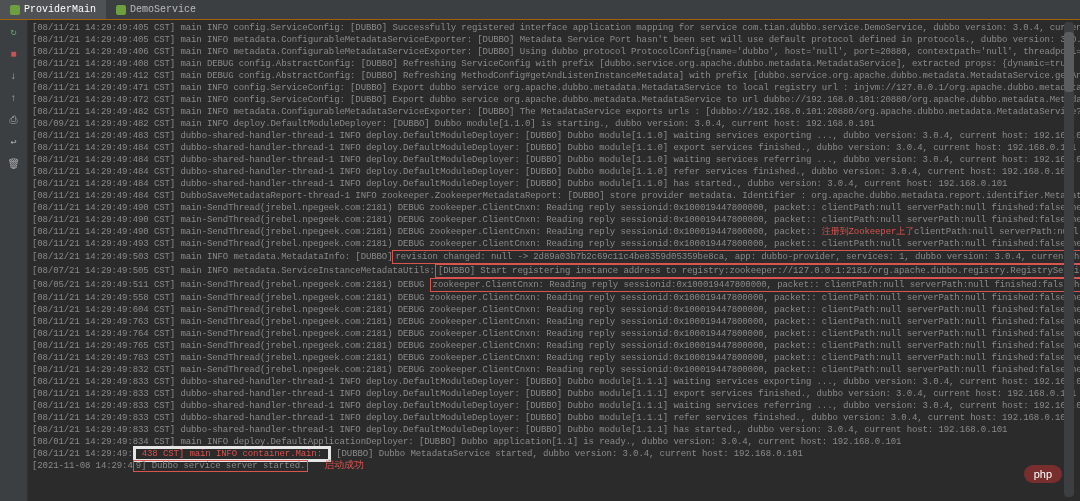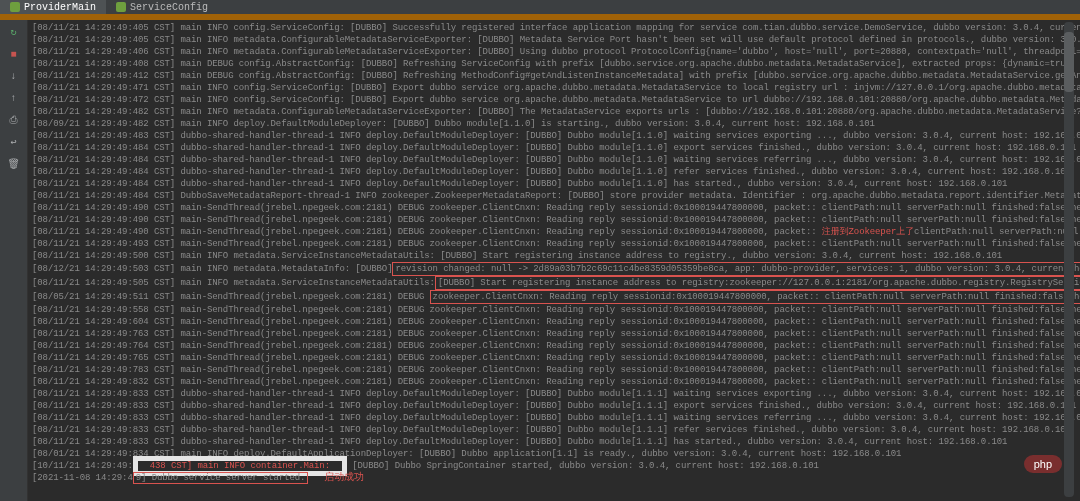--- a/index.html
+++ b/index.html
@@ -1,49 +1,49 @@
 <!DOCTYPE html>
 <html><head>
 <meta charset="utf-8">
 <style>
 *{margin:0;padding:0;box-sizing:border-box}
 body{background:#2b2b2b;font-family:Consolas,'Courier New',monospace;font-size:10px;color:#a9b7c6;overflow:hidden;width:1080px;height:501px}
 .ide{display:flex;flex-direction:column;height:501px}
-.tabbar{background:#3c3f41;height:20px;display:flex;align-items:center;border-bottom:6px solid #a16207}
+.tabbar{background:#3c3f41;height:20px;display:flex;align-items:center;border-bottom:1px solid #a16207}
 .tab{padding:2px 10px;display:flex;align-items:center;gap:4px;font-size:10px;color:#bbb;cursor:pointer;height:100%}
 .tab.active{background:#4e5254;color:#fff}
 .tab-icon{width:10px;height:10px;background:#6e9f3e;border-radius:2px;display:inline-block}
 .body{display:flex;flex:1;overflow:hidden}
 .left-gutter{width:28px;background:#3c3f41;display:flex;flex-direction:column;align-items:center;padding-top:4px;gap:6px;border-right:1px solid #323232}
 .gutter-icon{width:16px;height:16px;display:flex;align-items:center;justify-content:center;color:#afb1b3;font-size:10px;cursor:pointer}
 .gutter-icon.red{color:#c75450}
 .gutter-icon.green{color:#59a869}
 .console{flex:1;background:#2b2b2b;overflow:hidden;padding:2px 4px;line-height:12px;white-space:nowrap}
 .line{color:#8a8a8a;font-size:9px;letter-spacing:-0.1px}
-.hlbox1{border:5px solid #e5e5e5;padding:0 12px;color:#d9534f}
+.hlbox1{border:3px solid #e5e5e5;padding:0 6px;color:#d9534f}
 .hlbox2{border:1px solid #d9534f;display:inline-block;padding:0 2px}
 .red-txt{color:#d9534f}
 .hlbox3{border:1px solid #d9534f;padding:0 2px;display:inline}
 .cn{color:#d9534f;font-size:10px}
-.watermark{position:absolute;right:18px;bottom:28px;background:rgba(200,50,50,0.5);color:#fff;padding:3px 10px;border-radius:10px;font-size:11px;font-family:Arial}
+.watermark{position:absolute;right:18px;bottom:18px;background:rgba(200,50,50,0.5);color:#fff;padding:3px 10px;border-radius:10px;font-size:11px;font-family:Arial}
 .scrollbar{position:absolute;right:6px;top:22px;bottom:4px;width:10px;background:#3c3f41;border-radius:4px}
 .scrollthumb{position:absolute;top:10px;width:100%;height:60px;background:#5a5d5f;border-radius:4px}
 </style>
 </head>
 <body>
 
 <div class="ide">
   <div class="tabbar">
     <div class="tab active">
         <span class="tab-icon"></span>
         <span>ProviderMain</span>
       </div>
     <div class="tab">
         <span class="tab-icon"></span>
-        <span>ServiceConfig</span>
+        <span>DemoService</span>
       </div>
   </div>
   <div class="body">
     <div class="left-gutter">
       <div class="gutter-icon green">↻</div>
       <div class="gutter-icon red">■</div>
       <div class="gutter-icon">↓</div>
       <div class="gutter-icon">↑</div>
       <div class="gutter-icon">⎙</div>
       <div class="gutter-icon">↩</div>
@@ -62,38 +62,37 @@
       <div class="line">[08/11/21 14:29:49:483 CST] dubbo-shared-handler-thread-1  INFO deploy.DefaultModuleDeployer:  [DUBBO] Dubbo module[1.1.0] waiting services exporting ..., dubbo version: 3.0.4, current host: 192.168.0.101</div>
       <div class="line">[08/11/21 14:29:49:484 CST] dubbo-shared-handler-thread-1  INFO deploy.DefaultModuleDeployer:  [DUBBO] Dubbo module[1.1.0] export services finished., dubbo version: 3.0.4, current host: 192.168.0.101</div>
       <div class="line">[08/11/21 14:29:49:484 CST] dubbo-shared-handler-thread-1  INFO deploy.DefaultModuleDeployer:  [DUBBO] Dubbo module[1.1.0] waiting services referring ..., dubbo version: 3.0.4, current host: 192.168.0.101</div>
       <div class="line">[08/11/21 14:29:49:484 CST] dubbo-shared-handler-thread-1  INFO deploy.DefaultModuleDeployer:  [DUBBO] Dubbo module[1.1.0] refer services finished., dubbo version: 3.0.4, current host: 192.168.0.101</div>
       <div class="line">[08/11/21 14:29:49:484 CST] dubbo-shared-handler-thread-1  INFO deploy.DefaultModuleDeployer:  [DUBBO] Dubbo module[1.1.0] has started., dubbo version: 3.0.4, current host: 192.168.0.101</div>
       <div class="line">[08/11/21 14:29:49:484 CST] DubboSaveMetadataReport-thread-1  INFO zookeeper.ZookeeperMetadataReport:  [DUBBO] store provider metadata. Identifier : org.apache.dubbo.metadata.report.identifier.MetadataIdentifier@fe00c49a; definition: FullServiceDefinition{pa</div>
       <div class="line">[08/11/21 14:29:49:490 CST] main-SendThread(jrebel.npegeek.com:2181) DEBUG zookeeper.ClientCnxn: Reading reply sessionid:0x100019447800000, packet:: clientPath:null serverPath:null finished:false header:: 40,3  replyHeader:: 40,244,-101  request:: '/dubbo/</div>
       <div class="line">[08/11/21 14:29:49:490 CST] main-SendThread(jrebel.npegeek.com:2181) DEBUG zookeeper.ClientCnxn: Reading reply sessionid:0x100019447800000, packet:: clientPath:null serverPath:null finished:false header:: 41,3  replyHeader:: 41,244,-101  request:: '/dubbo/me</div>
       <div class="line"><span>[08/11/21 14:29:49:490 CST] main-SendThread(jrebel.npegeek.com:2181) DEBUG zookeeper.ClientCnxn: Reading reply sessionid:0x100019447800000, packet:: </span><span class="red-txt">注册到Zookeeper上了</span><span>clientPath:null serverPath:null finished:false header:: 42,3  replyHeader:: 42,244,-101  request:: '/dubbo/me</span></div>
       <div class="line">[08/11/21 14:29:49:493 CST] main-SendThread(jrebel.npegeek.com:2181) DEBUG zookeeper.ClientCnxn: Reading reply sessionid:0x100019447800000, packet:: clientPath:null serverPath:null finished:false header:: 43,3  replyHeader:: 43,244,0  request:: '/dubbo/me</div>
-      <div class="line"><span>[08/11/21 14:29:49:500 CST] main  INFO metadata.ServiceInstanceMetadataUtils:</span><span>  [DUBBO] Start registering instance address to registry., dubbo version: 3.0.4, current host: 192.168.0.101</span></div>
       <div class="line"><span>[08/12/21 14:29:49:503 CST] main  INFO metadata.MetadataInfo:  [DUBBO]</span><span class="hlbox2"><span> revision changed: null -&gt; 2d89a03b7b2c69c11c4be8359d05359be8ca, app: dubbo-provider, services: 1, dubbo version: 3.0.4, current host: 192.168.0.101</span></span></div>
-      <div class="line"><span>[08/11/21 14:29:49:505 CST] main  INFO metadata.ServiceInstanceMetadataUtils:</span><span class="hlbox2"><span>  [DUBBO] Start registering instance address to registry:zookeeper://127.0.0.1:2181/org.apache.dubbo.registry.RegistryService?application=2.0.2&amp;interface=org.apache</span></span></div>
+      <div class="line"><span>[08/07/21 14:29:49:505 CST] main  INFO metadata.ServiceInstanceMetadataUtils:</span><span class="hlbox2"><span>  [DUBBO] Start registering instance address to registry:zookeeper://127.0.0.1:2181/org.apache.dubbo.registry.RegistryService?application=2.0.2&amp;interface=org.apache</span></span></div>
       <div class="line"><span>[08/05/21 14:29:49:511 CST] main-SendThread(jrebel.npegeek.com:2181) DEBUG </span><span class="hlbox2"><span>zookeeper.ClientCnxn: Reading reply sessionid:0x100019447800000, packet:: clientPath:null serverPath:null finished:false header:: 44,1</span></span></div>
       <div class="line">[08/11/21 14:29:49:558 CST] main-SendThread(jrebel.npegeek.com:2181) DEBUG zookeeper.ClientCnxn: Reading reply sessionid:0x100019447800000, packet:: clientPath:null serverPath:null finished:false header:: 45,1  replyHeader:: 45,246,0  request:: '/dubbo/me</div>
       <div class="line">[08/11/21 14:29:49:604 CST] main-SendThread(jrebel.npegeek.com:2181) DEBUG zookeeper.ClientCnxn: Reading reply sessionid:0x100019447800000, packet:: clientPath:null serverPath:null finished:false header:: 46,1  replyHeader:: 46,247,0  request:: '/dubbo/me</div>
       <div class="line">[08/11/21 14:29:49:763 CST] main-SendThread(jrebel.npegeek.com:2181) DEBUG zookeeper.ClientCnxn: Reading reply sessionid:0x100019447800000, packet:: clientPath:null serverPath:null finished:false header:: 1,1  replyHeader:: 1,248,-101  request:: '/services/</div>
       <div class="line">[08/11/21 14:29:49:764 CST] main-SendThread(jrebel.npegeek.com:2181) DEBUG zookeeper.ClientCnxn: Reading reply sessionid:0x100019447800000, packet:: clientPath:null serverPath:null finished:false header:: 2,3  replyHeader:: 2,248,0  request:: '/services',</div>
       <div class="line">[08/11/21 14:29:49:765 CST] main-SendThread(jrebel.npegeek.com:2181) DEBUG zookeeper.ClientCnxn: Reading reply sessionid:0x100019447800000, packet:: clientPath:null serverPath:null finished:false header:: 3,3  replyHeader:: 3,248,-101  request:: '/services/d</div>
       <div class="line">[08/11/21 14:29:49:783 CST] main-SendThread(jrebel.npegeek.com:2181) DEBUG zookeeper.ClientCnxn: Reading reply sessionid:0x100019447800000, packet:: clientPath:null serverPath:null finished:false header:: 4,1  replyHeader:: 4,249,0  request:: '/services/d</div>
       <div class="line">[08/11/21 14:29:49:832 CST] main-SendThread(jrebel.npegeek.com:2181) DEBUG zookeeper.ClientCnxn: Reading reply sessionid:0x100019447800000, packet:: clientPath:null serverPath:null finished:false header:: 5,1  replyHeader:: 5,250,0  request:: '/services/d</div>
       <div class="line">[08/11/21 14:29:49:833 CST] dubbo-shared-handler-thread-1  INFO deploy.DefaultModuleDeployer:  [DUBBO] Dubbo module[1.1.1] waiting services exporting ..., dubbo version: 3.0.4, current host: 192.168.0.101</div>
       <div class="line">[08/11/21 14:29:49:833 CST] dubbo-shared-handler-thread-1  INFO deploy.DefaultModuleDeployer:  [DUBBO] Dubbo module[1.1.1] export services finished., dubbo version: 3.0.4, current host: 192.168.0.101</div>
       <div class="line">[08/11/21 14:29:49:833 CST] dubbo-shared-handler-thread-1  INFO deploy.DefaultModuleDeployer:  [DUBBO] Dubbo module[1.1.1] waiting services referring ..., dubbo version: 3.0.4, current host: 192.168.0.101</div>
       <div class="line">[08/11/21 14:29:49:833 CST] dubbo-shared-handler-thread-1  INFO deploy.DefaultModuleDeployer:  [DUBBO] Dubbo module[1.1.1] refer services finished., dubbo version: 3.0.4, current host: 192.168.0.101</div>
       <div class="line">[08/11/21 14:29:49:833 CST] dubbo-shared-handler-thread-1  INFO deploy.DefaultModuleDeployer:  [DUBBO] Dubbo module[1.1.1] has started., dubbo version: 3.0.4, current host: 192.168.0.101</div>
       <div class="line">[08/01/21 14:29:49:834 CST] main  INFO deploy.DefaultApplicationDeployer:  [DUBBO] Dubbo application[1.1] is ready., dubbo version: 3.0.4, current host: 192.168.0.101</div>
-      <div class="line"><span>[10/11/21 14:29:49:</span><span class="hlbox1">438 CST] main  INFO container.Main:</span><span>  [DUBBO] Dubbo SpringContainer started, dubbo version: 3.0.4, current host: 192.168.0.101</span></div>
+      <div class="line"><span>[08/11/21 14:29:49:</span><span class="hlbox1">438 CST] main  INFO container.Main:</span><span>  [DUBBO] Dubbo MetadataService started, dubbo version: 3.0.4, current host: 192.168.0.101</span></div>
       <div class="line"><span>[2021-11-08 14:29:4</span><span class="hlbox3"><span>9]</span> <span>Dubbo service server started.</span></span>&nbsp;&nbsp;&nbsp;<span class="cn">启动成功</span></div>
     </div>
   </div>
 </div>
 
 <div class="scrollbar">
     <div class="scrollthumb"></div>
   </div>
 <div class="watermark">php</div>
 

